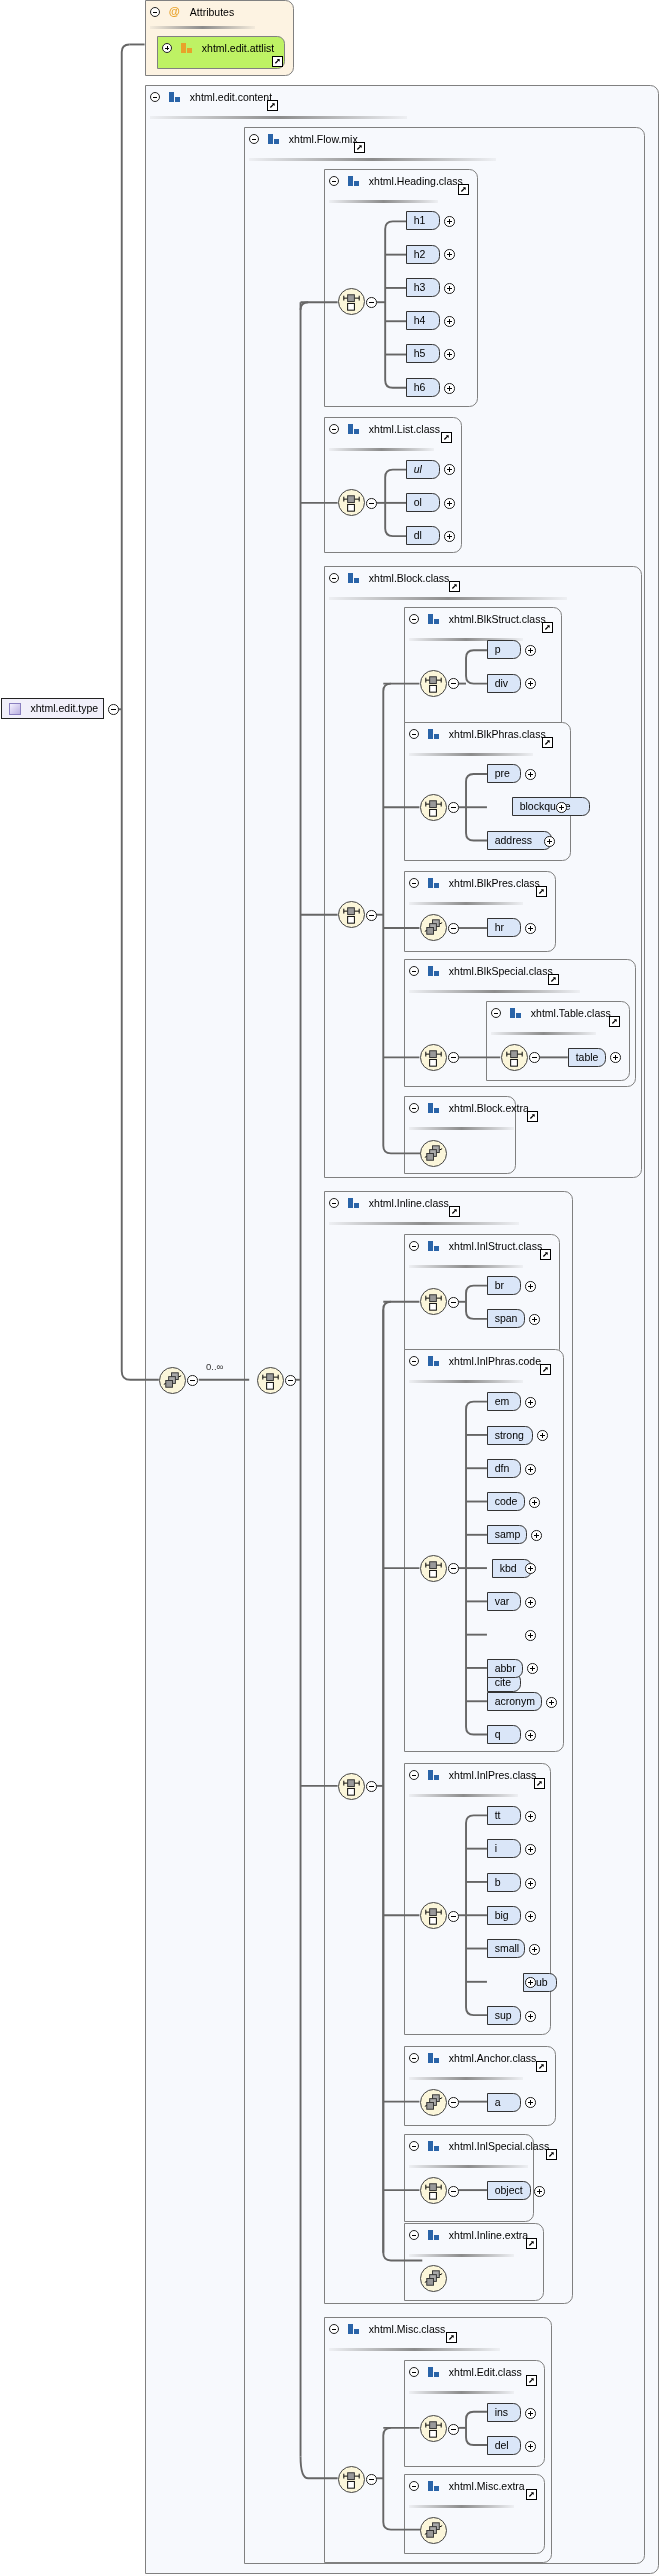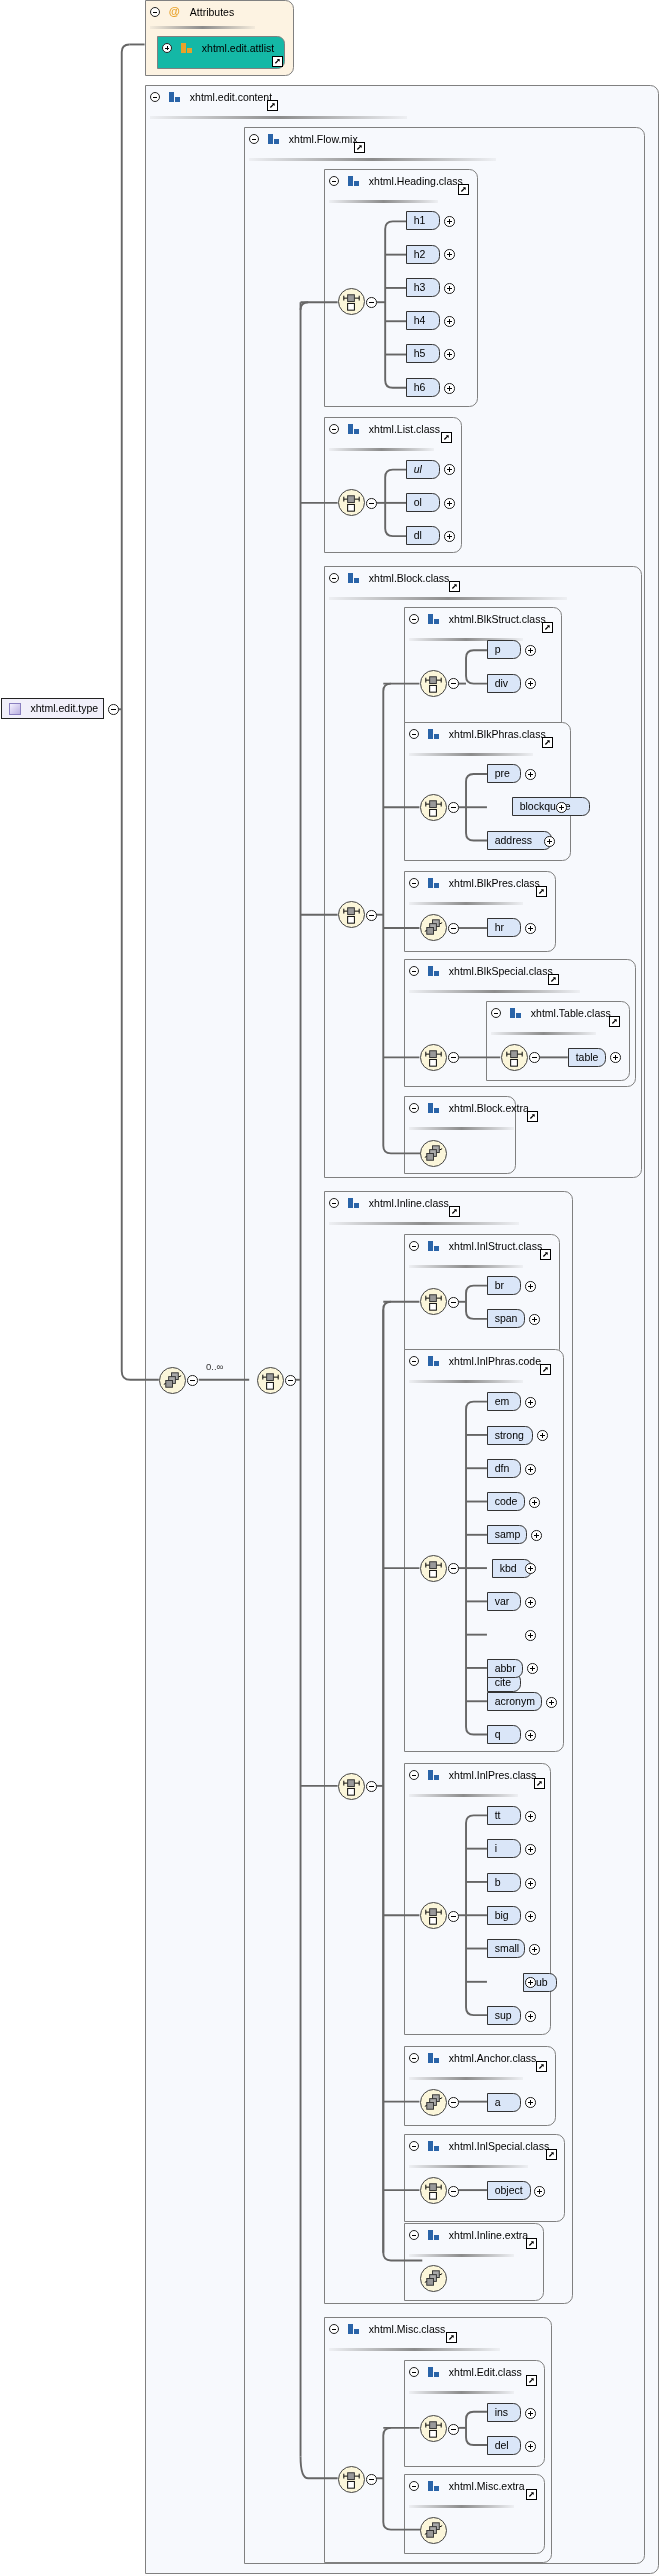--- a/index.html
+++ b/index.html
@@ -1,21 +1,21 @@
 <!DOCTYPE html>
 <html style="font-size:15px"><head>
 <meta charset="utf-8">
 <style>
   html, body { margin:0; padding:0; background:#ffffff; }
   body { width:661px; height:2576px; position:relative; overflow:hidden;
          font-family:"Liberation Sans", sans-serif; font-size:10.5px; color:#000; }
   #lines { position:absolute; left:0; top:0; width:661px; height:2576px; z-index:1; pointer-events:none; }
   .box { position:absolute; border:1.9px solid #808080; background:#f7f9fd; border-radius:0 8.6px 8.6px 0; box-sizing:border-box; z-index:0; }
   .box.attr { background:#fdf3e2; }
-  .box.attrgrp { background:#14b8a6; border-radius:0 8.6px 8.6px 0; }
+  .box.attrgrp { background:#bef264; border-radius:0 8.6px 8.6px 0; }
   .hdr { position:absolute; left:3.8px; top:4.8px; height:15px; white-space:nowrap; }
   .hdr .tog { position:absolute; left:0; top:1px; }
   .hdr .gi { position:absolute; left:19px; top:1px; }
   .hdr .ttl { position:absolute; left:40px; top:0; font-size:10.5px; line-height:13.3px; }
   .sep { position:absolute; left:3.8px; height:2.9px; top:25px;
          background:linear-gradient(to right, rgba(160,160,160,0.1), #8c8c8c 50%, rgba(160,160,160,0.1)); }
   .ext { position:absolute; width:10.5px; height:10.5px; border:1px solid #000; background:#fff; box-sizing:border-box; }
   .ext::after { content:""; position:absolute; left:1.9px; top:1.9px; width:4.8px; height:4.8px; background:#000;
                 clip-path:polygon(40% 0,100% 0,100% 60%,78% 40%,20% 100%,0 80%,60% 22%); }
   .tog { width:10.5px; height:10.5px; border:1px solid #222; border-radius:50%; box-sizing:border-box; background:#fff; display:block; position:absolute; }
@@ -566,21 +566,21 @@
       <svg width="25" height="25" viewBox="0 0 26 26">
         <line x1="4" y1="17" x2="22" y2="8" stroke="#000"></line>
         <rect x="12" y="5" width="7" height="7" fill="#aaa" stroke="#333"></rect>
         <rect x="9" y="9" width="7" height="7" fill="#aaa" stroke="#333"></rect>
         <rect x="6" y="13" width="7" height="7" fill="#999" stroke="#333"></rect>
       </svg>
     </div>
     <span class="tog minusbtn" style="left: 448px; top: 2097px; z-index: 3;"></span>
     <div class="el" style="left: 487px; top: 2093px; width: 34px;">a</div>
     <span class="tog plus plusbtn" style="left: 525px; top: 2097px; z-index: 3;"></span>
-    <div class="box" style="left: 404px; top: 2134px; width: 161px; height: 88px;">
+    <div class="box" style="left: 404px; top: 2134px; width: 130px; height: 88px;">
       <div class="hdr">
         <span class="tog"></span>
         <span class="gi">
           <i style="left: 0px; top: 0px;"></i>
           <i style="left: 0px; top: 5.7px;"></i>
           <i style="left: 6.7px; top: 5.7px;"></i>
         </span>
         <span class="ttl">xhtml.InlSpecial.class</span>
       </div>
       <span class="ext" style="left: 141px; top: 14.3px;"></span>

